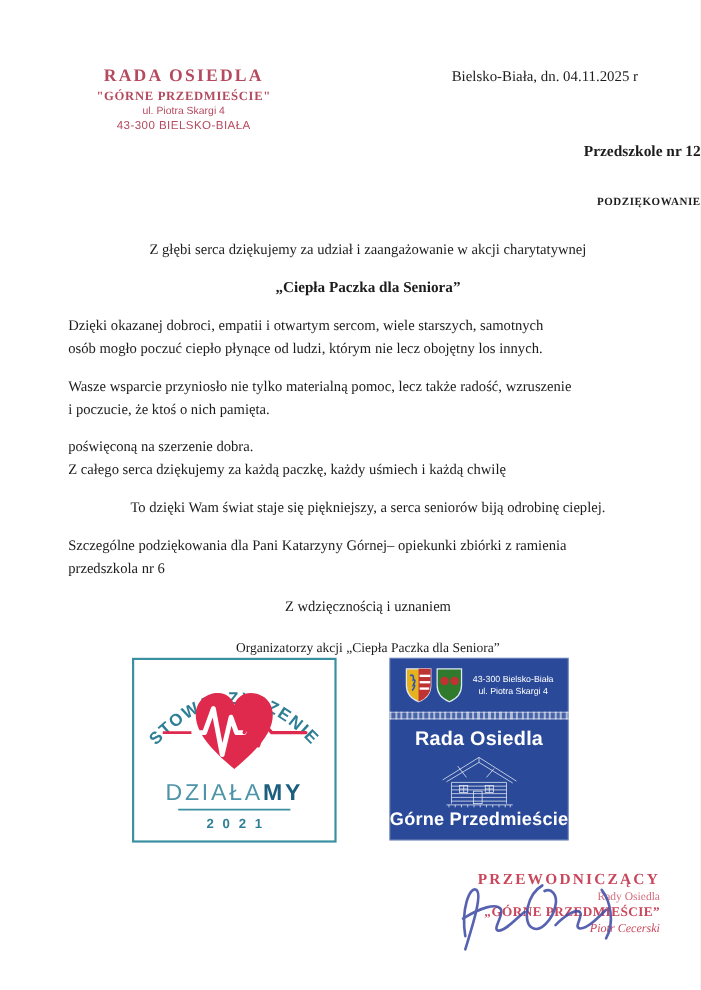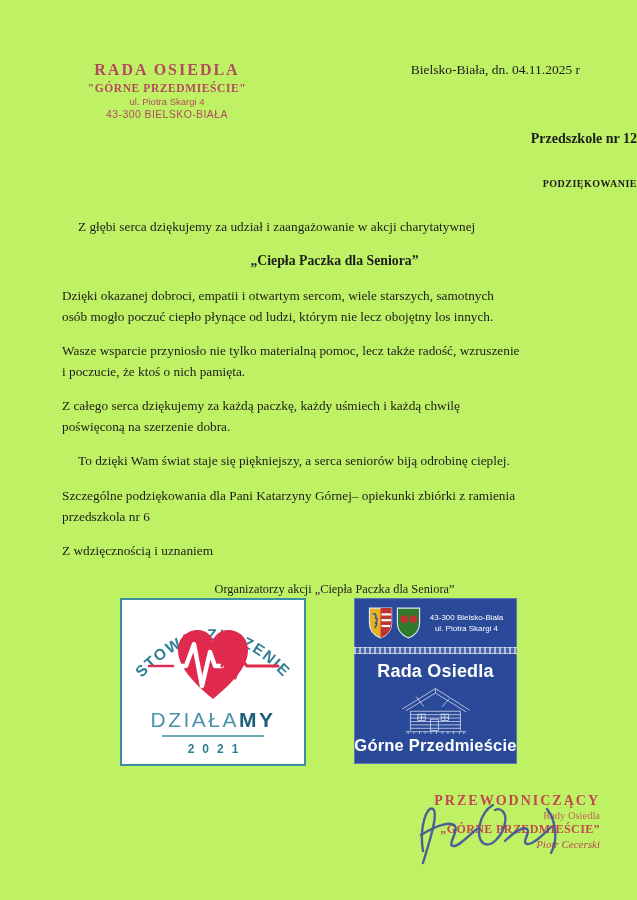--- a/index.html
+++ b/index.html
@@ -1,36 +1,36 @@
 <!DOCTYPE html>
 <html><head>
 <meta charset="utf-8">
 <style>
   html,body{margin:0;padding:0;background:#e9e9e9;}
   .page{
-    position:relative;width:637px;height:900px;margin:0 auto;background:#bef264;
+    position:relative;width:637px;height:900px;margin:0 auto;background:#ffffff;
     font-family:"Liberation Serif", serif;color:#1c1c1c;overflow:hidden;
   }
   
   .sender-stamp{
     position:absolute;top:60px;left:72px;width:190px;text-align:center;
     color:#b54a5e;line-height:1.25;
   }
   .ss1{font-size:16px;font-weight:600;letter-spacing:2px;}
   .ss2{font-size:11.5px;font-weight:600;letter-spacing:.6px;margin-top:1px;}
   .ss3{font-size:9.5px;font-family:"Liberation Sans",sans-serif;margin-top:1px;}
   .ss4{font-size:10.5px;font-family:"Liberation Sans",sans-serif;letter-spacing:.4px;}
   .date-line{position:absolute;top:62px;right:57px;font-size:13.5px;}
   
   .titleblock{position:absolute;top:131px;left:0;width:100%;text-align:right;}
   .addressee{font-size:14px;font-weight:bold;}
   .maintitle{font-size:10px;font-weight:bold;margin-top:31px;letter-spacing:.5px;}
   
   .content{position:absolute;top:216px;left:62px;width:545px;font-size:13.3px;line-height:21px;}
-  .content p{margin:0 16px 13px;}
+  .content p{margin:0 16px 13px;text-align:center;}
   .content .line{white-space:nowrap;}
   p.campaign{text-align:center;font-weight:bold;font-size:13.8px;margin:1px 0 14px;}
   p.p5{margin-bottom:14px;}
   p.closing{margin:2px 0 0;}
   p.organizers{text-align:center;font-size:12.3px;margin:18px 0 0;}
   
   .logos{position:absolute;top:598px;left:0;width:100%;display:flex;justify-content:center;gap:48px;align-items:flex-start;}
   .logo-left{width:182px;height:164px;border:2px solid #3a8fa0;background:#fff;}
   .logo-left svg{display:block;width:100%;height:100%;}
   .logo-right{
@@ -90,22 +90,22 @@
       <div class="line">Dzięki okazanej dobroci, empatii i otwartym sercom, wiele starszych, samotnych</div>
       <div class="line">osób mogło poczuć ciepło płynące od ludzi, którym nie lecz obojętny los innych.</div>
     <p></p>
     <p>
       </p>
       <div class="line">Wasze wsparcie przyniosło nie tylko materialną pomoc, lecz także radość, wzruszenie</div>
       <div class="line">i poczucie, że ktoś o nich pamięta.</div>
     <p></p>
     <p>
       </p>
+      <div class="line">poświęconą na szerzenie dobra.</div>
       <div class="line">Z całego serca dziękujemy za każdą paczkę, każdy uśmiech i każdą chwilę</div>
-      <div class="line">poświęconą na szerzenie dobra.</div>
     <p></p>
     <p class="p5">
       <span class="line">To dzięki Wam świat staje się piękniejszy, a serca seniorów biją odrobinę cieplej.</span>
     </p>
     <p>
       </p>
       <div class="line">Szczególne podziękowania dla Pani Katarzyny Górnej– opiekunki zbiórki z ramienia</div>
       <div class="line">przedszkola nr 6</div>
     <p></p>
     <p class="closing">Z wdzięcznością i uznaniem</p>

